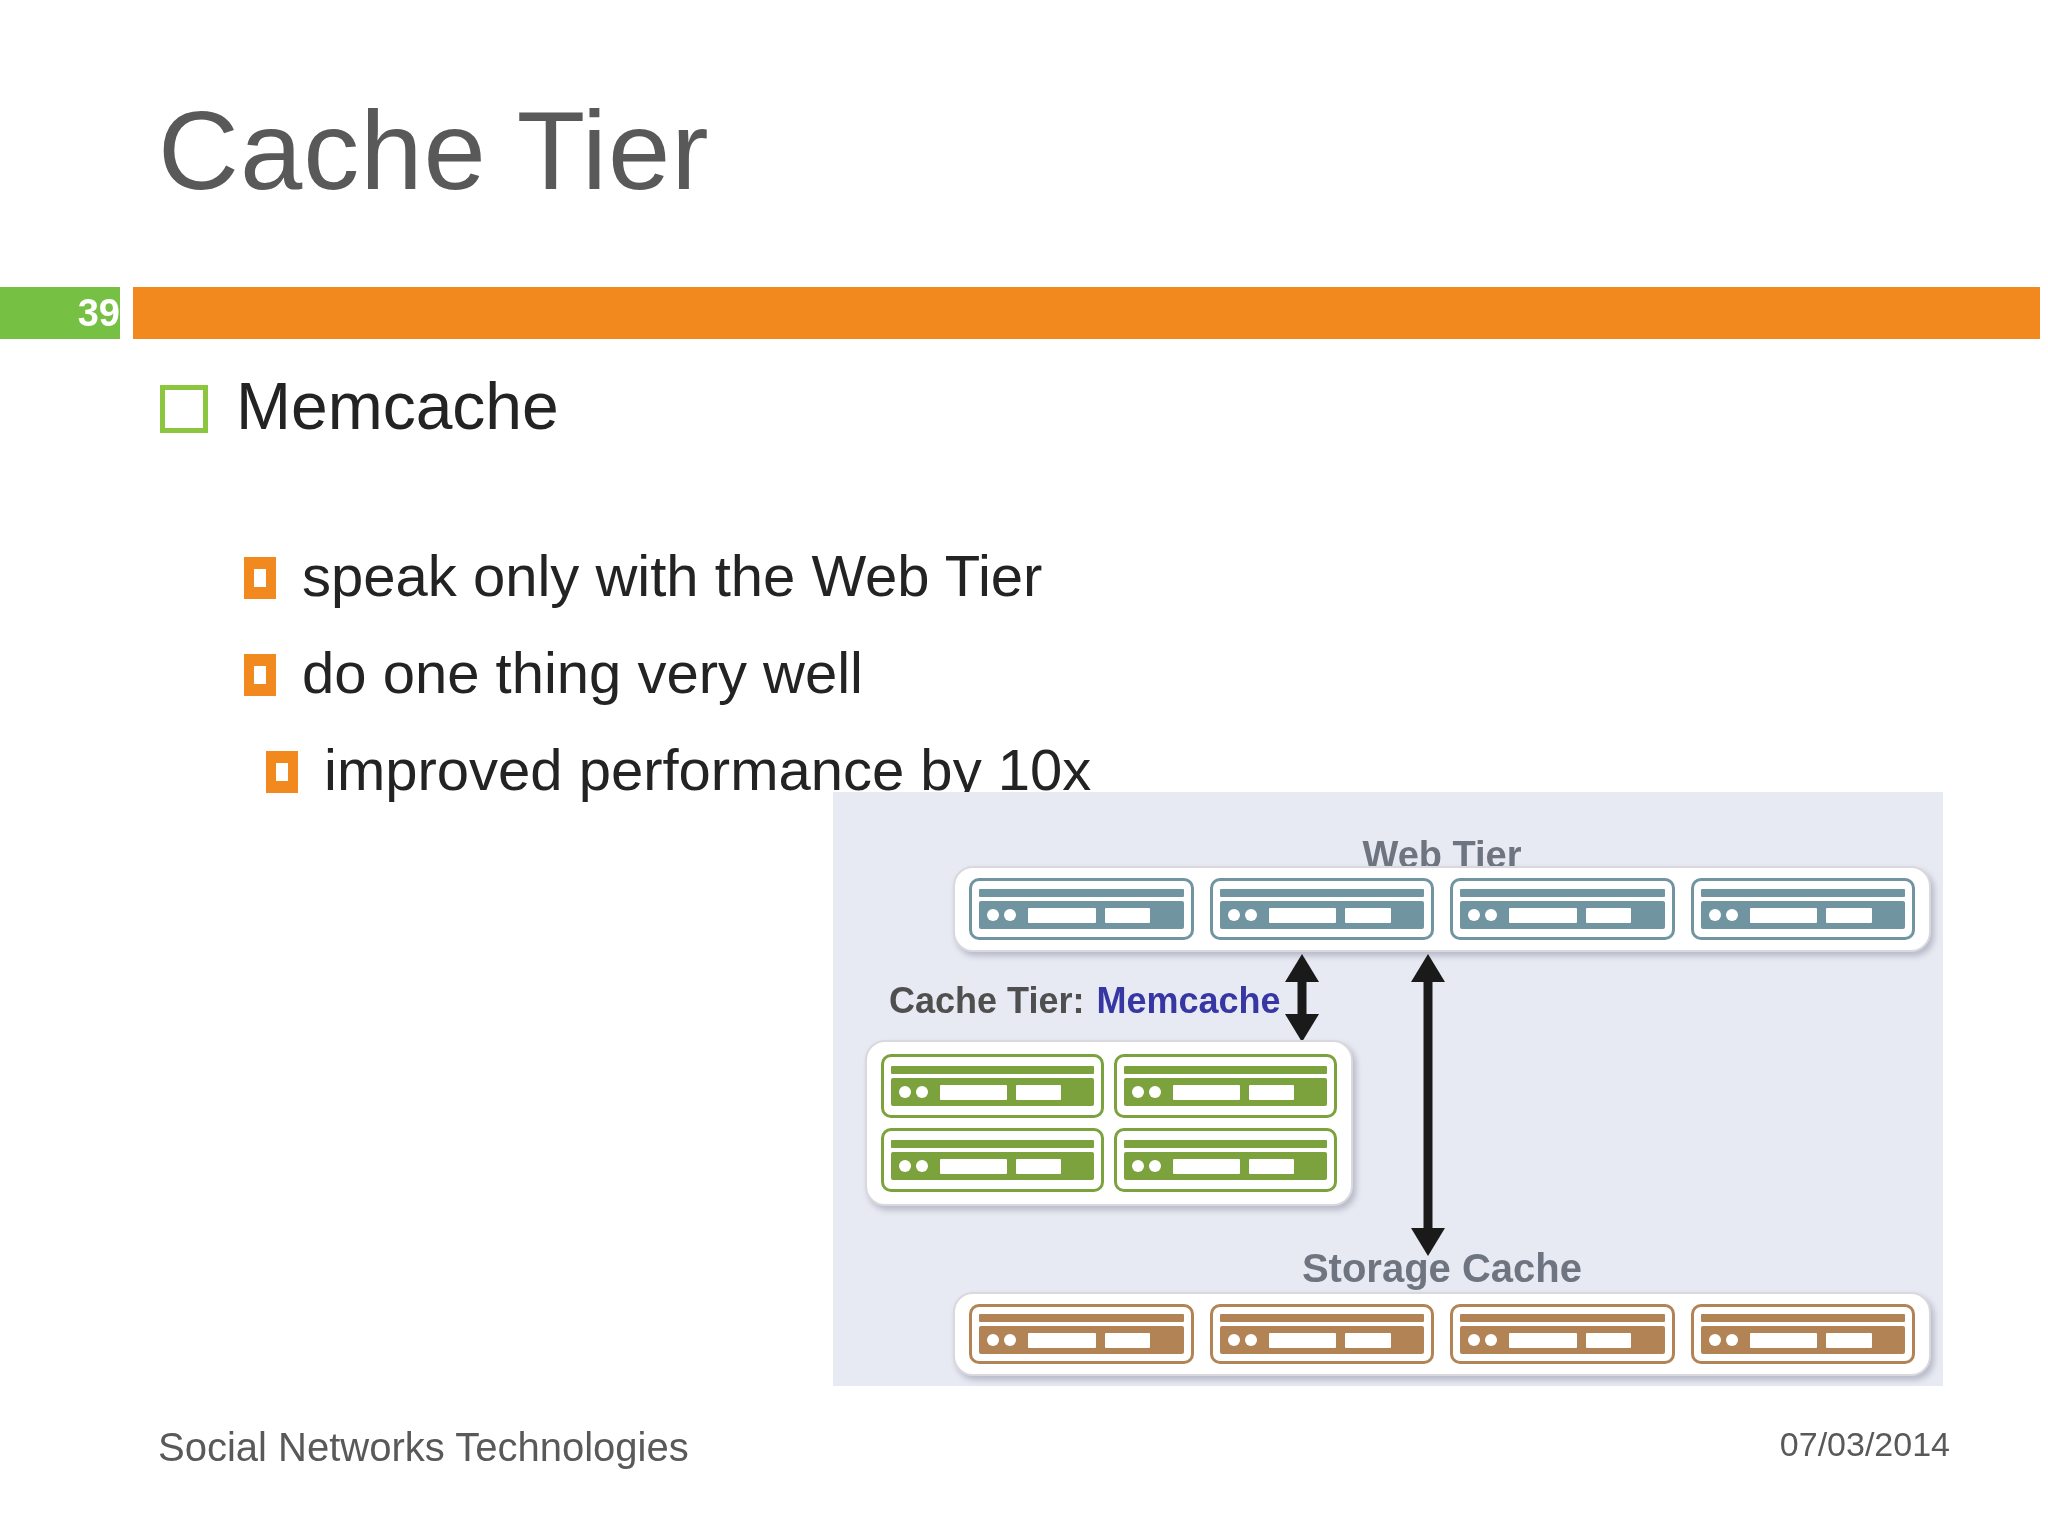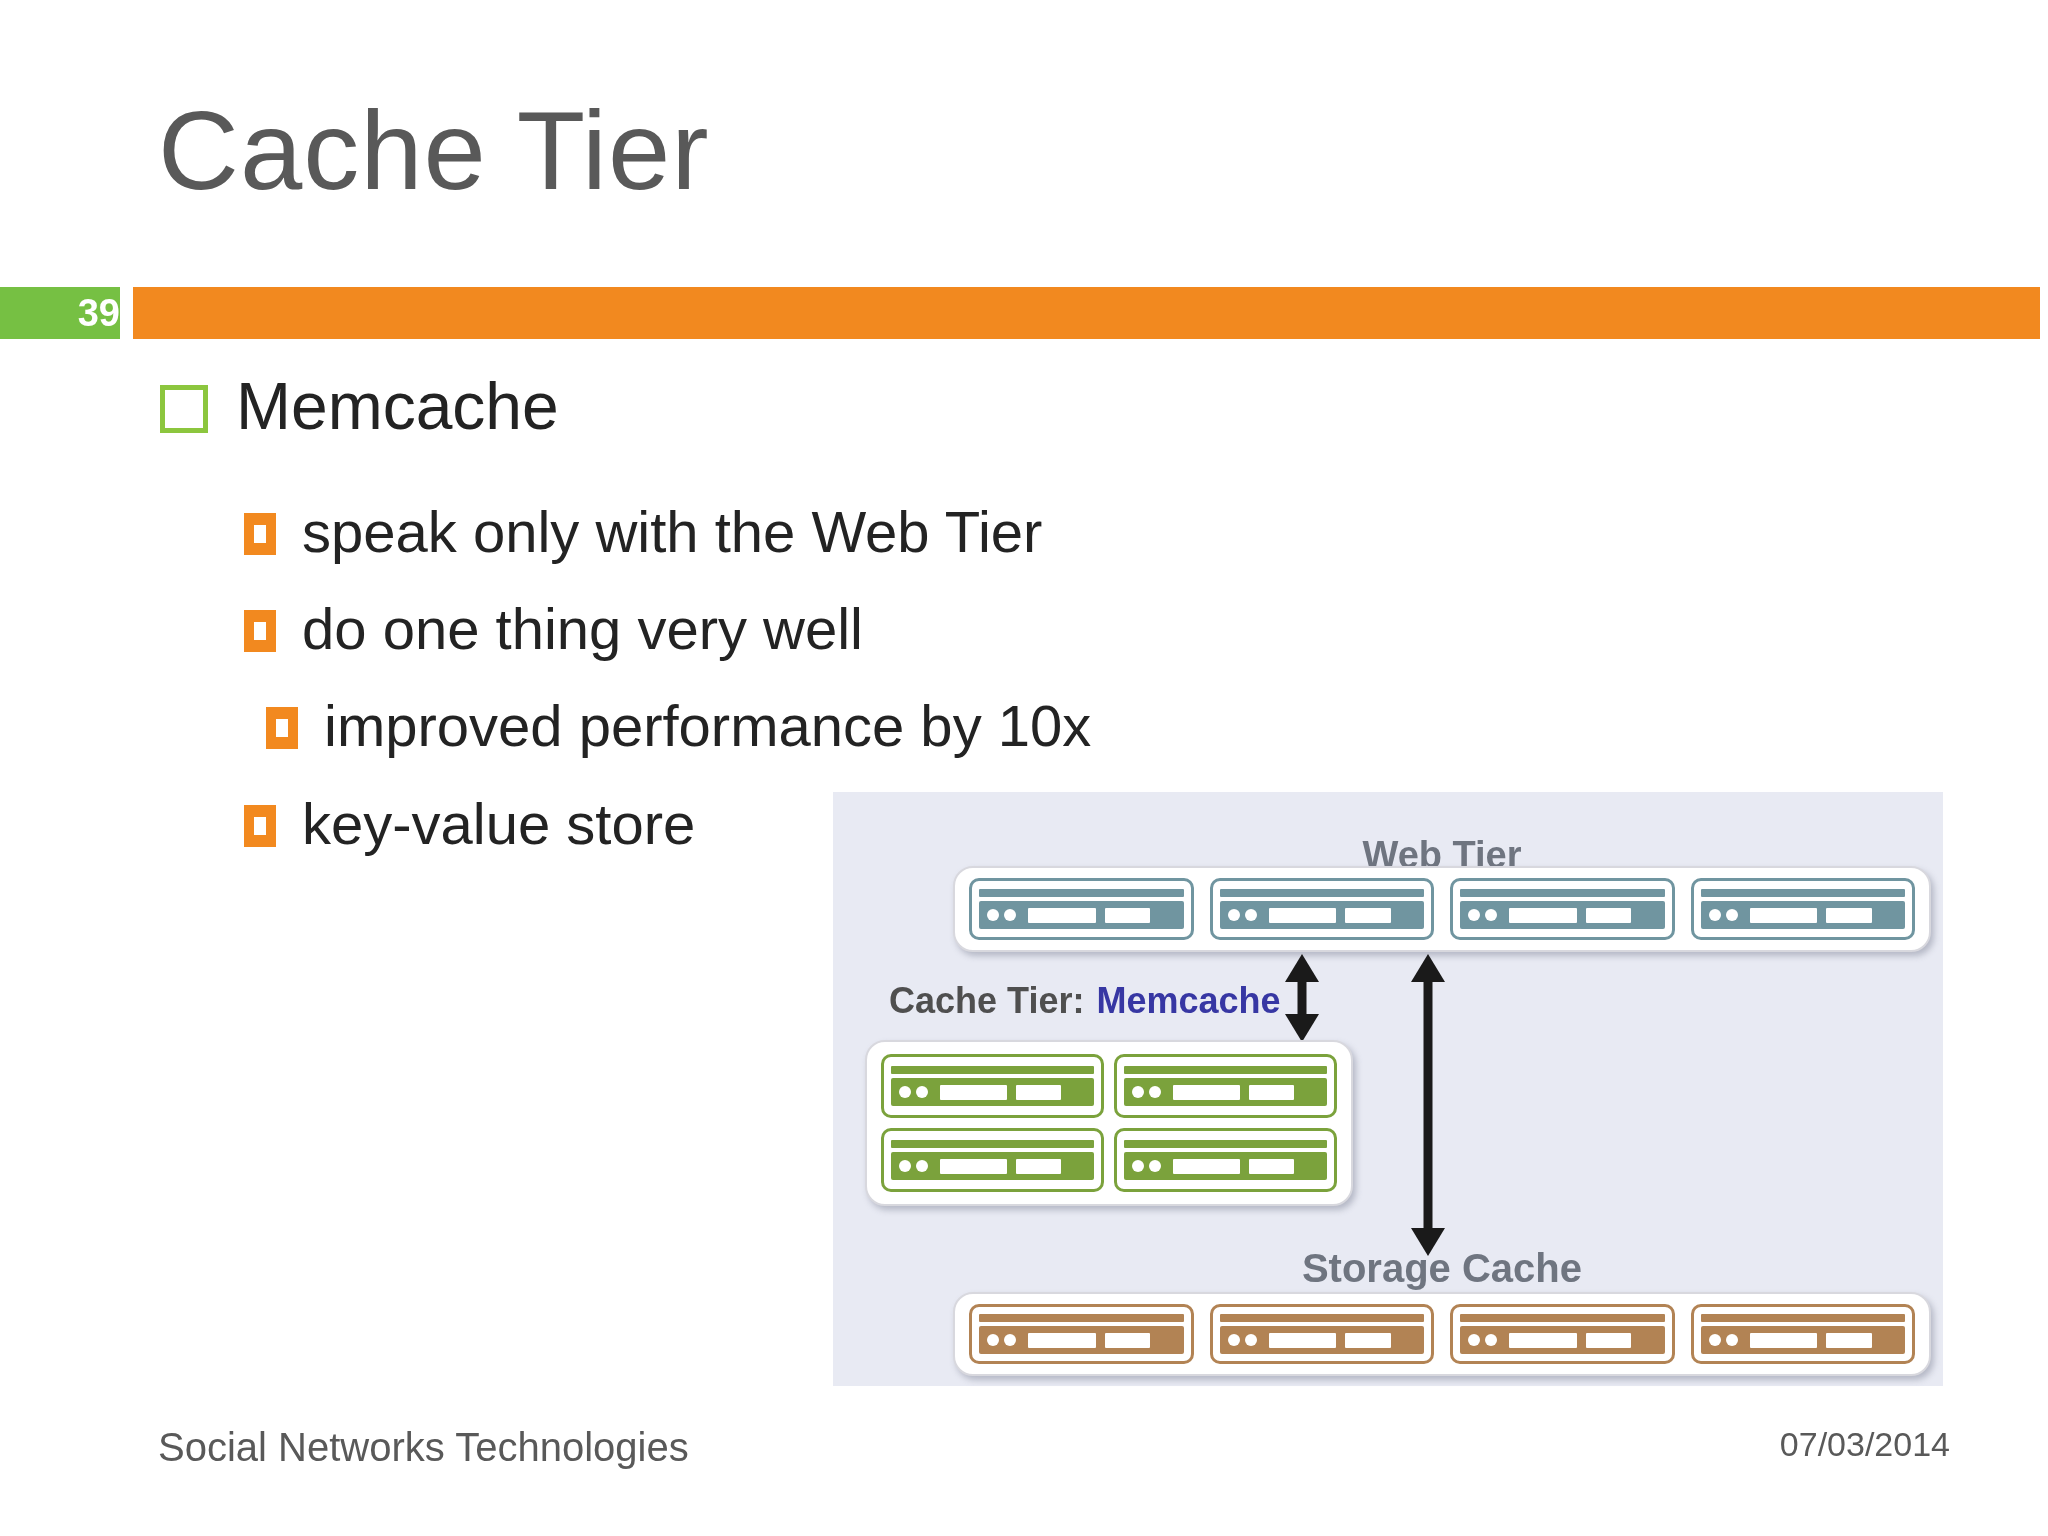--- a/index.html
+++ b/index.html
@@ -50,21 +50,21 @@
     font-size:66px;color:var(--text-dark);
   }
   .sq-green{
     width:38px;height:38px;flex:0 0 auto;
     border:5px solid var(--bullet-outline-green);
     background:#ffffff;margin-top:6px;
   }
   .bullet-sub{
     position:absolute;left:244px;
     display:flex;align-items:center;gap:26px;
-    font-size:58px;color:var(--text-dark);white-space:nowrap;
+    font-size:58px;color:var(--text-dark);white-space:nowrap;margin-top:44px;
   }
   .sq-orange{
     position:relative;width:32px;height:42px;flex:0 0 auto;
     background:var(--accent-orange);margin-top:4px;
   }
   .sq-orange::after{
     content:'';position:absolute;left:50%;top:50%;
     width:12px;height:18px;background:#ffffff;
     transform:translate(-50%,-50%);
   }
@@ -156,24 +156,20 @@
     <div>speak only with the Web Tier</div>
   </div>
   <div class="bullet-sub sub-1">
     <div class="sq-orange"></div>
     <div>do one thing very well</div>
   </div>
   <div class="bullet-sub sub-2">
     <div class="sq-orange"></div>
     <div>improved performance by 10x</div>
   </div>
-  <div class="bullet-sub sub-3">
-    <div class="sq-orange"></div>
-    <div>key-value store</div>
-  </div>
 
   <div class="panel">
 
     <div class="tier-label web-label">Web Tier</div>
 
     <div class="server-box box-web tier-web">
       <div class="server">
         <div class="bar-thin"></div>
         <div class="bar-mid">
             <span class="dot"></span>

